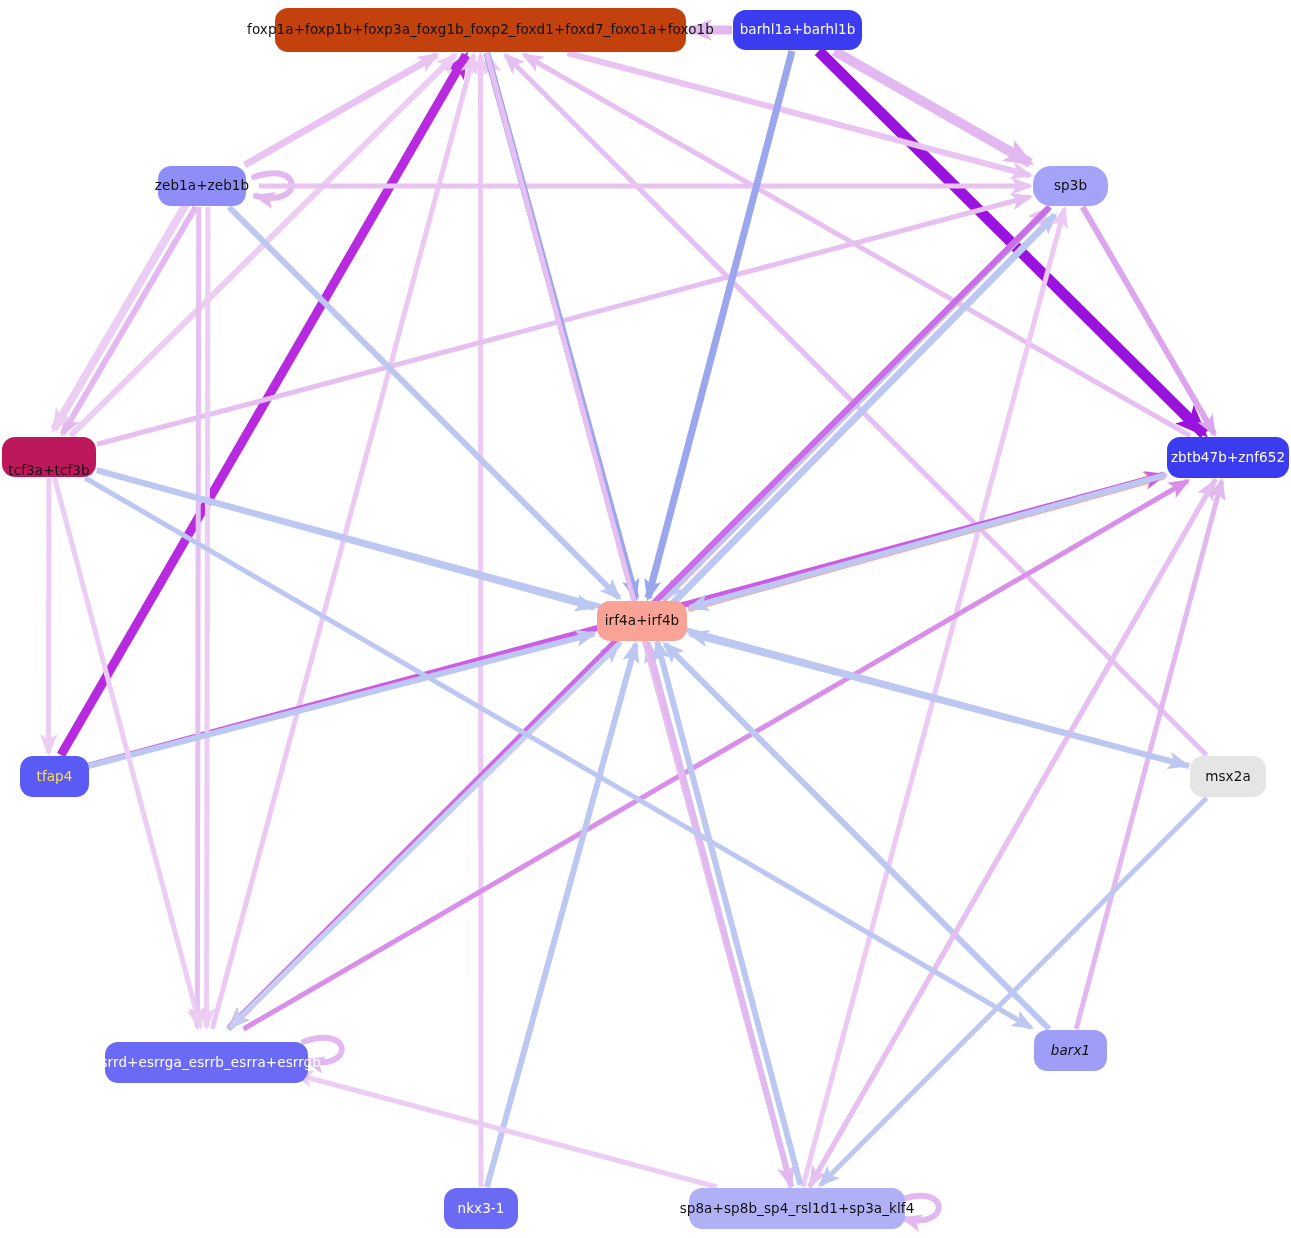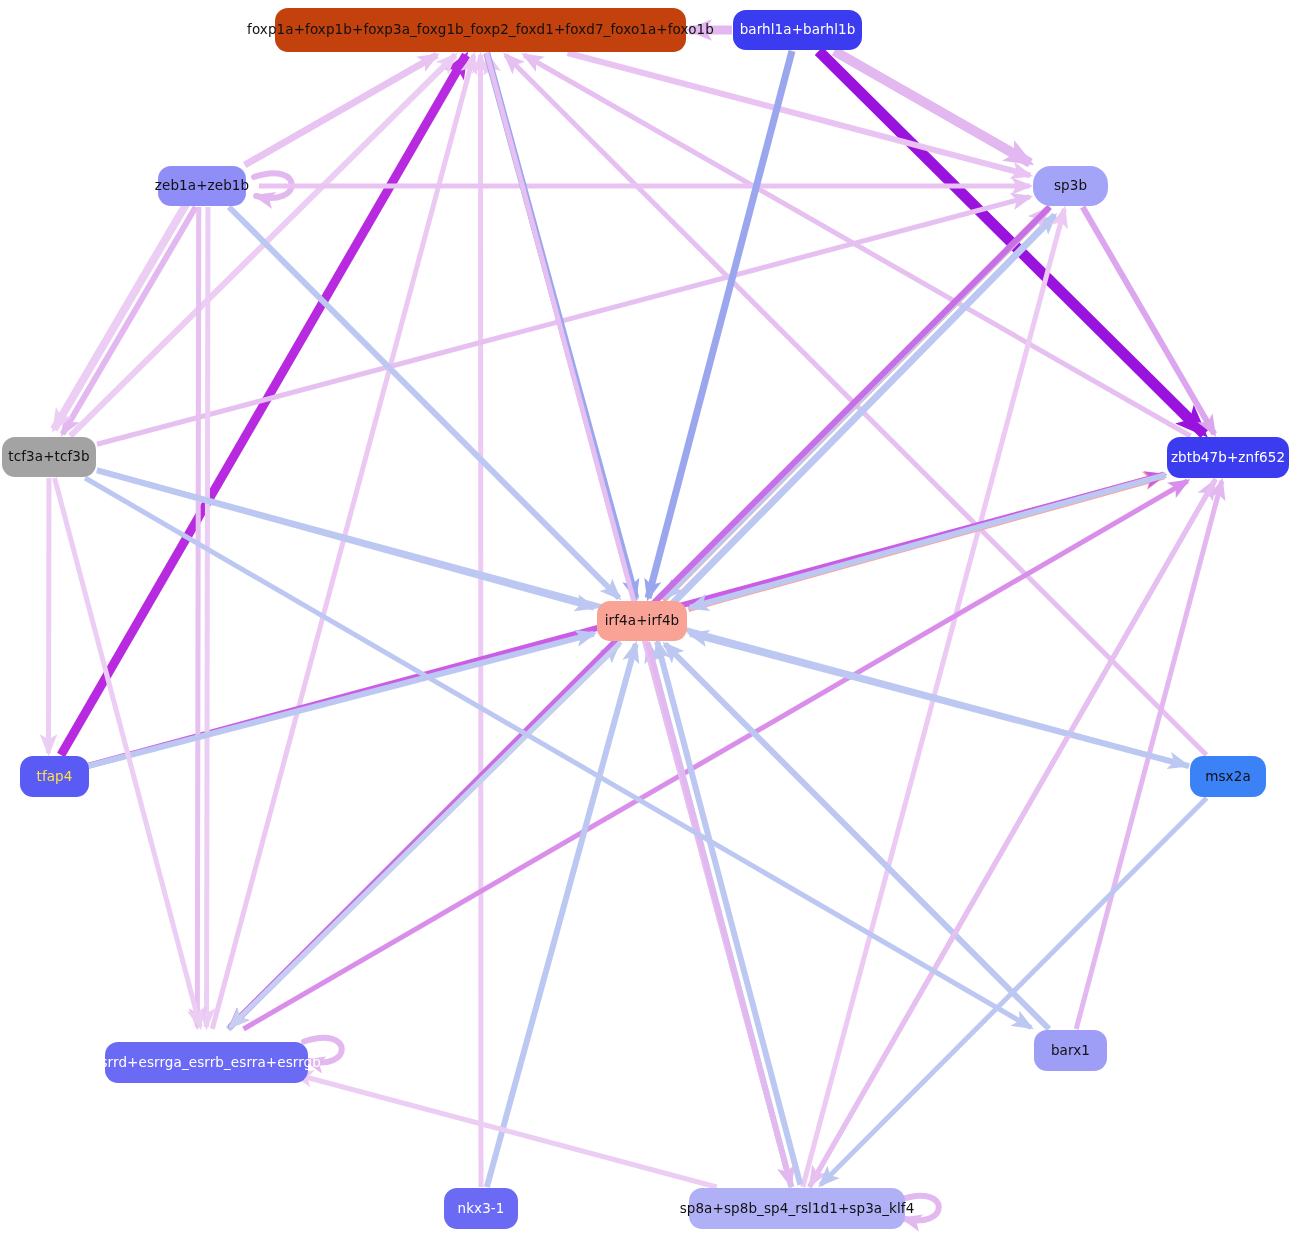--- a/index.html
+++ b/index.html
@@ -302,39 +302,39 @@
     </div>
     <div class="node" style="left: 733px; top: 10px; width: 129px; height: 40px; background: rgb(59, 59, 240); color: rgb(255, 255, 255);">
       <span>barhl1a+barhl1b</span>
     </div>
     <div class="node" style="left: 158px; top: 166px; width: 88px; height: 40px; background: rgb(142, 142, 246); color: rgb(17, 17, 17);">
       <span>zeb1a+zeb1b</span>
     </div>
     <div class="node" style="left: 1033px; top: 166px; width: 75px; height: 40px; background: rgb(163, 163, 247); color: rgb(17, 17, 17); border-radius: 18px;">
       <span>sp3b</span>
     </div>
-    <div class="node" style="left: 2px; top: 437px; width: 94px; height: 40px; background: #a3a3a3; color: rgb(17, 17, 17);">
+    <div class="node" style="left: 2px; top: 437px; width: 94px; height: 40px; background: #be185d; color: rgb(17, 17, 17); align-items: flex-end;">
       <span>tcf3a+tcf3b</span>
     </div>
     <div class="node" style="left: 1167px; top: 437px; width: 122px; height: 41px; background: rgb(59, 59, 240); color: rgb(255, 255, 255);">
       <span>zbtb47b+znf652</span>
     </div>
     <div class="node" style="left: 597px; top: 601px; width: 90px; height: 40px; background: rgb(249, 163, 150); color: rgb(17, 17, 17);">
       <span>irf4a+irf4b</span>
     </div>
     <div class="node" style="left: 20px; top: 756px; width: 69px; height: 41px; background: rgb(90, 90, 244); color: #fde047;">
       <span>tfap4</span>
     </div>
-    <div class="node" style="left: 1190px; top: 756px; width: 76px; height: 41px; background: #3b82f6; color: rgb(17, 17, 17);">
+    <div class="node" style="left: 1190px; top: 756px; width: 76px; height: 41px; background: #e5e5e5; color: rgb(17, 17, 17);">
       <span>msx2a</span>
     </div>
     <div class="node" style="left: 105px; top: 1030px; width: 203px; height: 41px; background: rgb(106, 106, 245); color: rgb(255, 255, 255); margin-top: 12px;">
       <span>esrrd+esrrga_esrrb_esrra+esrrgb</span>
     </div>
-    <div class="node" style="left: 1034px; top: 1030px; width: 73px; height: 41px; background: rgb(158, 158, 247); color: rgb(17, 17, 17);">
+    <div class="node" style="left: 1034px; top: 1030px; width: 73px; height: 41px; background: rgb(158, 158, 247); color: rgb(17, 17, 17); font-style: italic;">
       <span>barx1</span>
     </div>
     <div class="node" style="left: 444px; top: 1188px; width: 74px; height: 41px; background: rgb(106, 106, 245); color: rgb(255, 255, 255);">
       <span>nkx3-1</span>
     </div>
     <div class="node" style="left: 689px; top: 1188px; width: 216px; height: 41px; background: rgb(176, 176, 247); color: rgb(17, 17, 17);">
       <span>sp8a+sp8b_sp4_rsl1d1+sp3a_klf4</span>
     </div>
   </div>
 

